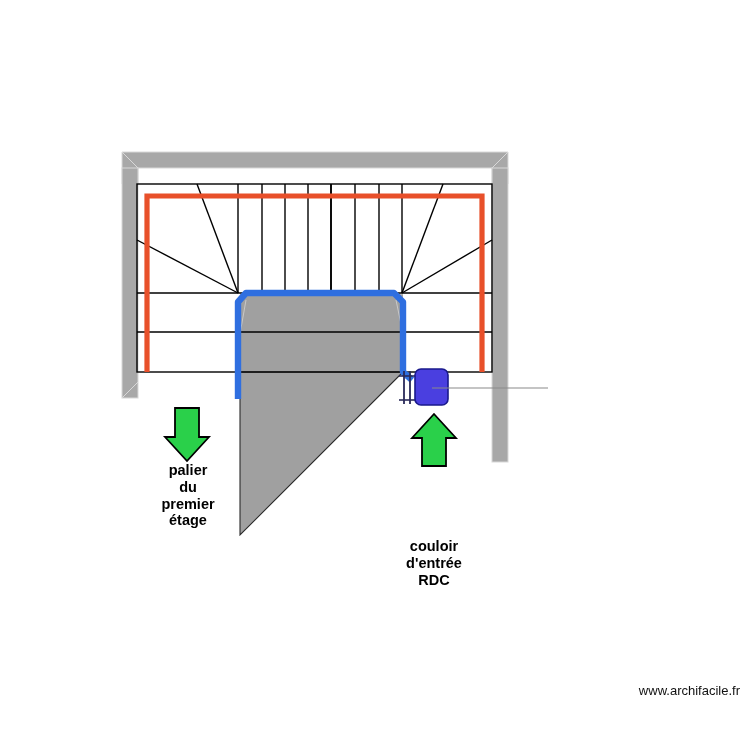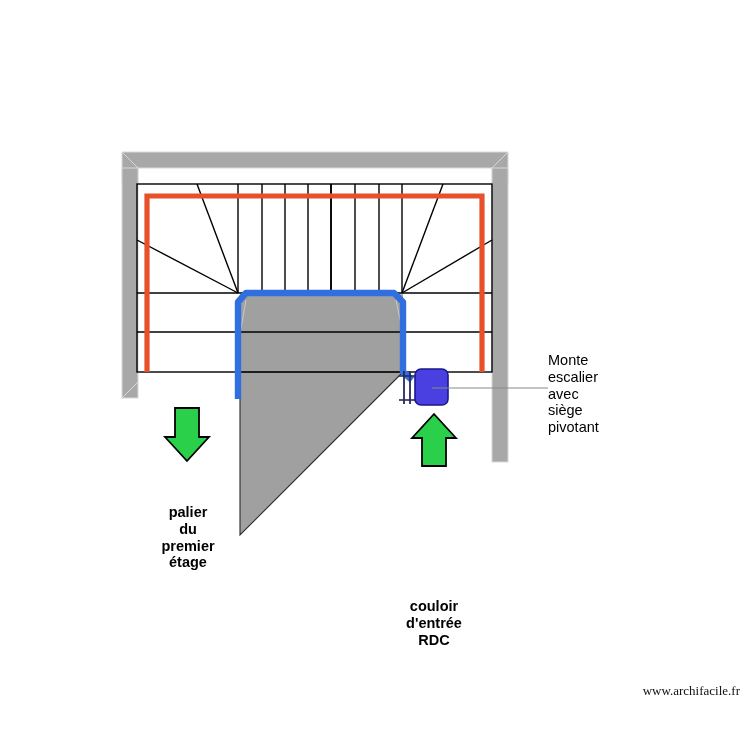--- a/index.html
+++ b/index.html
@@ -28,58 +28,57 @@
     height: 750px;
   }
   .lbl {
     position: absolute;
     text-align: center;
     color: #000000;
     line-height: 1.16;
     white-space: pre-line;
     user-select: none;
   }
-  .lbl-bold { font-weight: bold; margin-top: 42px; }
+  .lbl-bold { font-weight: bold; }
   .lbl-reg  { font-weight: normal; }
 
   #label-palier {
     left: 118px;
     top: 462px;
     width: 140px;
     font-size: 14.5px;
   }
   #label-sens {
     left: 374px;
     top: 468px;
     width: 120px;
     font-size: 14.5px;
   }
   #label-couloir {
     left: 374px;
-    top: 556px;
+    top: 538px;
     width: 120px;
     font-size: 14.5px;
   }
   #label-monte {
     left: 548px;
     top: 352px;
     width: 150px;
     font-size: 14.5px;
     text-align: left;
   }
   #watermark {
     position: absolute;
     left: 500px;
     top: 683px;
     width: 240px;
     text-align: right;
     font-size: 13px;
     color: #111111;
     user-select: none;
-    font-family: Liberation Serif, serif;
   }
 </style>
 </head>
 <body>
 
 <div id="plan-root">
 
   <svg class="plan-svg" viewBox="0 0 750 750">
 
     <g>
@@ -156,21 +155,16 @@
   <div class="lbl lbl-bold" id="label-palier">palier
 du
 premier
 étage</div>
 
 
   <div class="lbl lbl-bold" id="label-couloir">couloir
 d'entrée
 RDC</div>
 
-  <div class="lbl lbl-reg" id="label-monte">Monte
-escalier
-avec
-siège
-pivotant</div>
 
   <div id="watermark">www.archifacile.fr</div>
 
 </div>
 
 </body></html>

